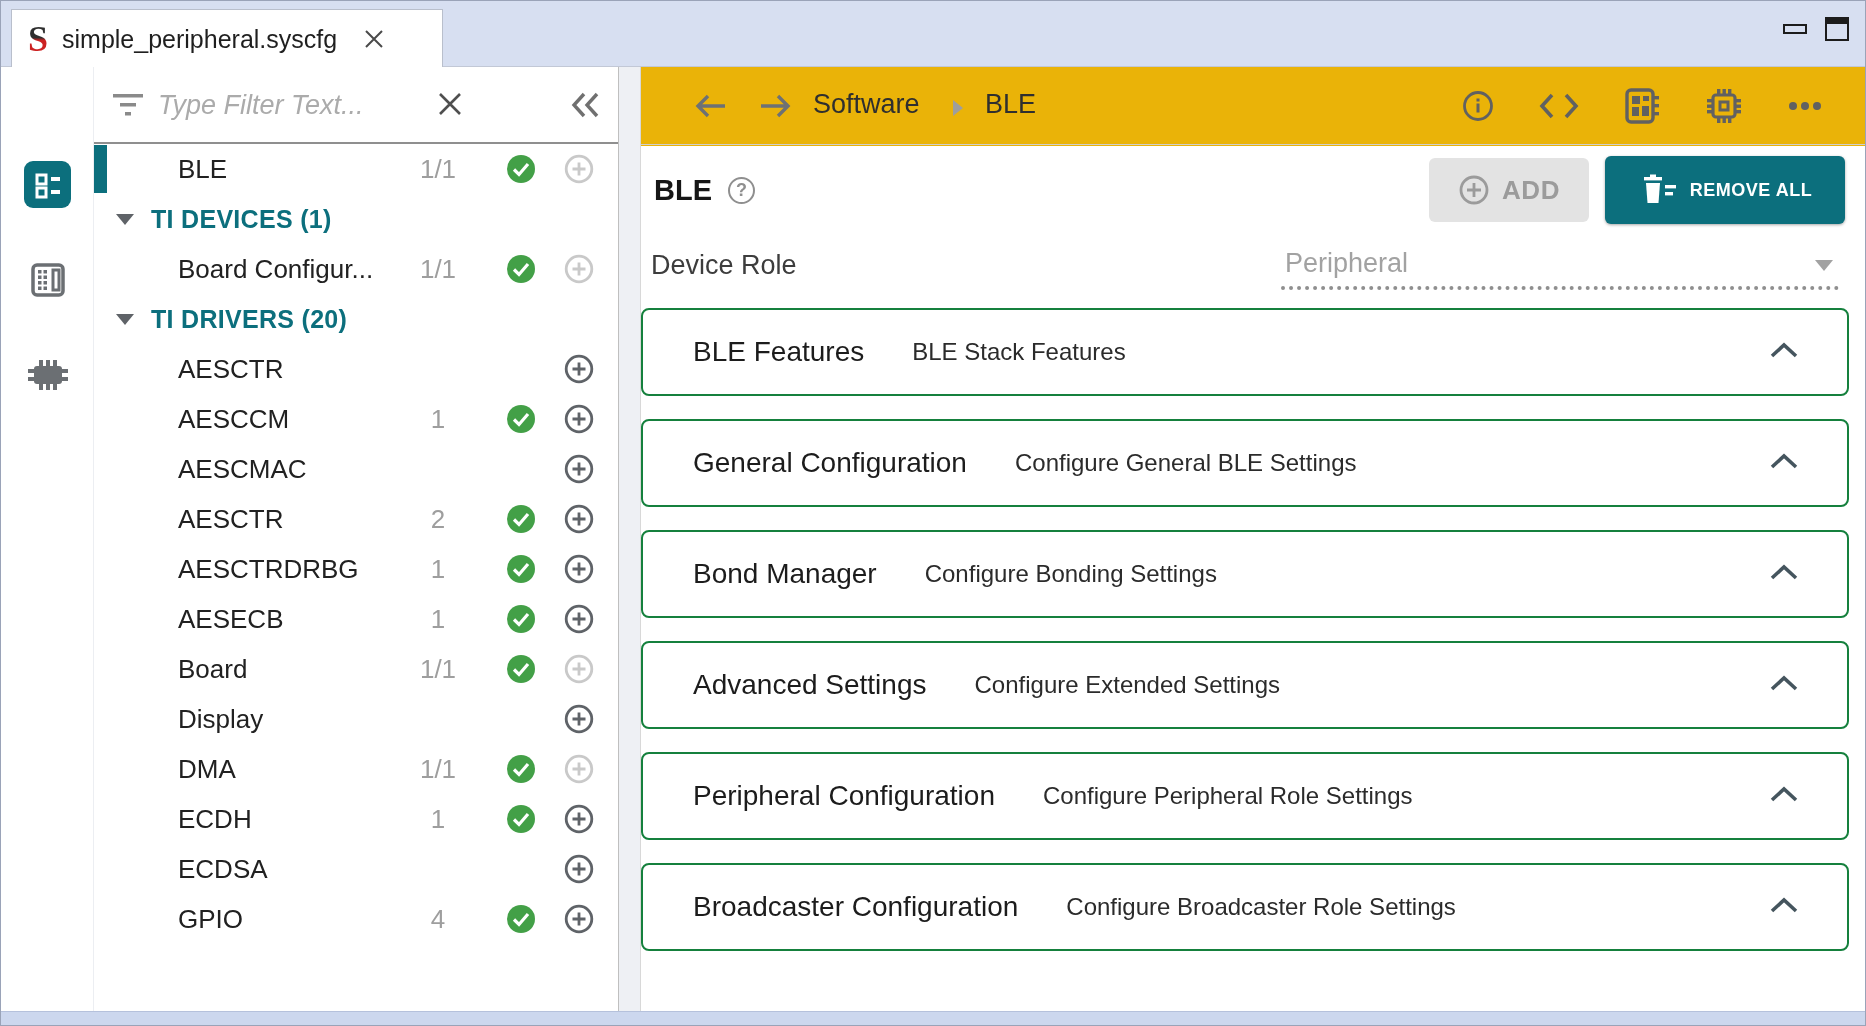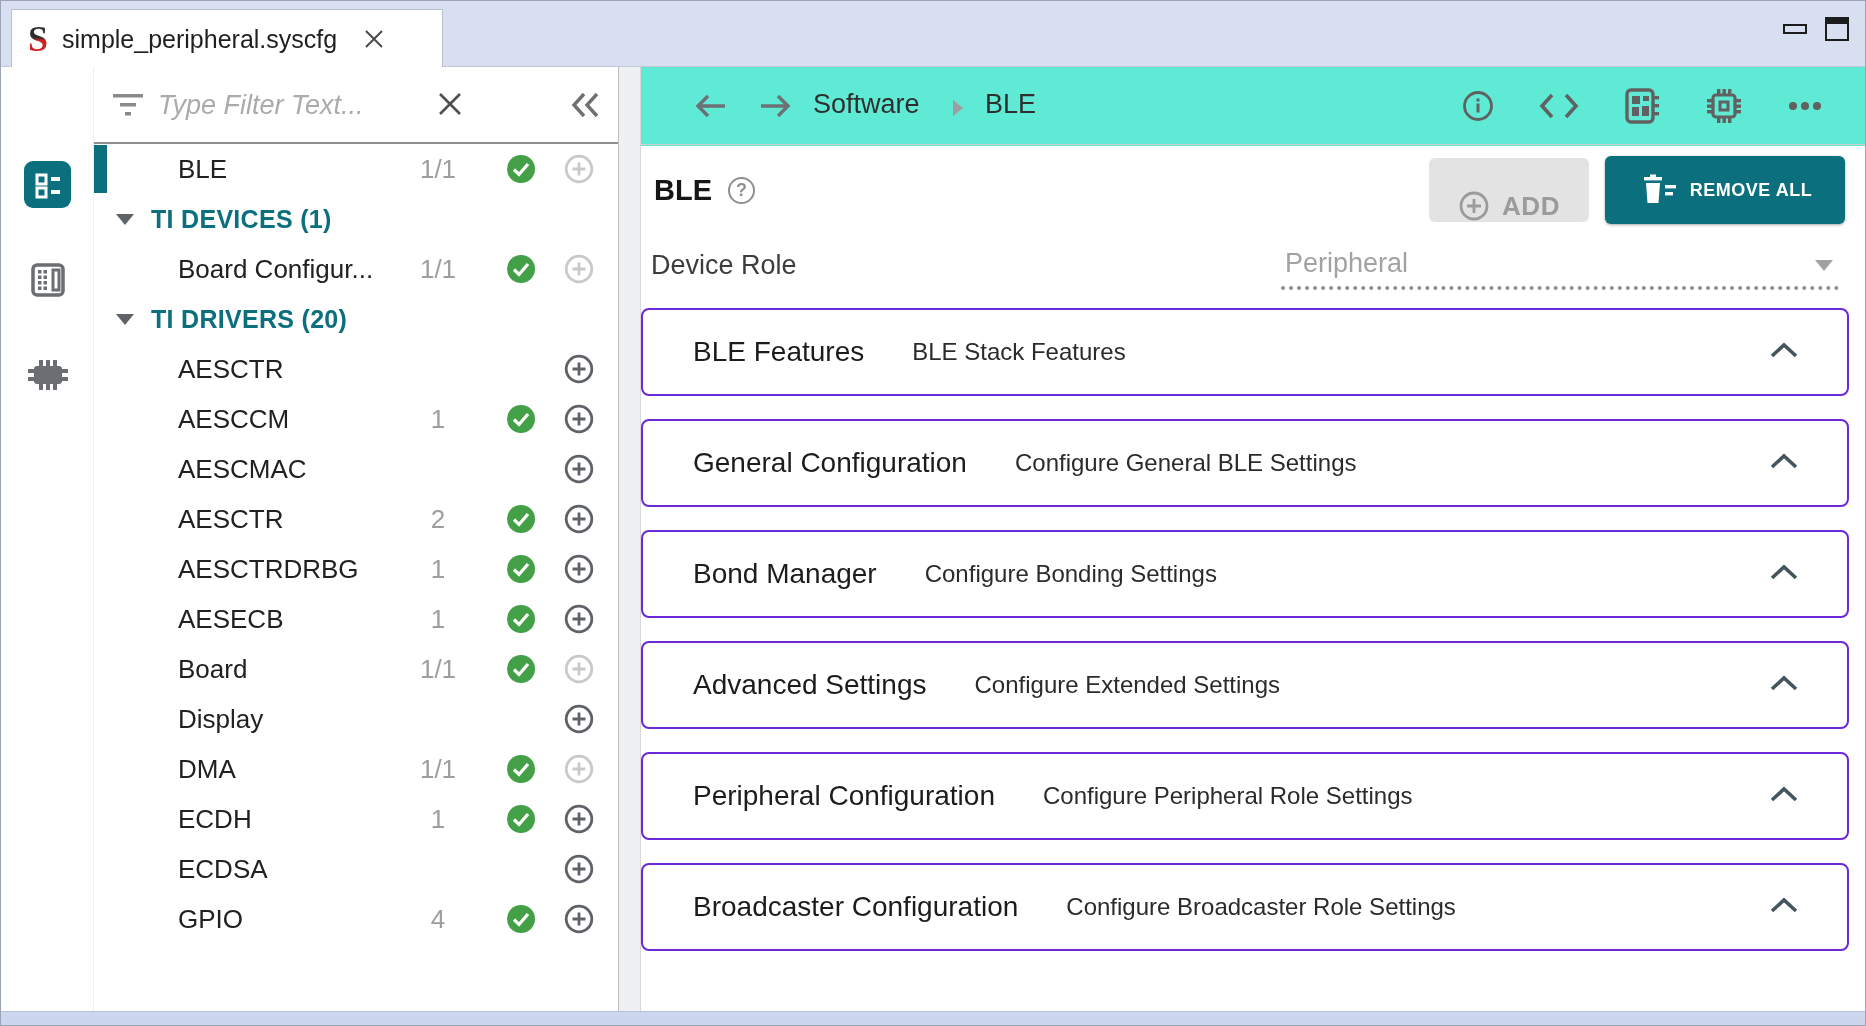--- a/index.html
+++ b/index.html
@@ -51,47 +51,47 @@
   .tree-item .plus.disabled{color:var(--disabledgrey);}
   .tree-item.selected::before{content:'';position:absolute;left:-0px;top:1px;bottom:1px;width:13px;background:var(--teal);}
   .tree-item.selected{margin-left:0;}
   .tree-item.selected::before{left:-0px;}
   .check circle{fill:var(--green);}
 
   
   .gutter{position:absolute;left:617px;top:0;width:23px;height:100%;background:#eef0f4;border-left:1px solid #bfbfbf;border-right:1px solid #d8d8d8;}
 
   
-  .main{position:absolute;left:640px;top:0;right:0;height:100%;background:#5eead4;}
+  .main{position:absolute;left:640px;top:0;right:0;height:100%;background:#eab308;}
   .toolbar{position:absolute;top:0;left:0;right:0;height:78px;border-bottom:1px solid #cfcfcf;}
   .nav-arrow{position:absolute;top:25px;cursor:pointer;}
   .nav-back{left:52px;}
   .nav-fwd{left:114px;}
   .crumb{position:absolute;top:22px;font-size:27px;color:#2f2f2f;cursor:pointer;white-space:nowrap;}
   .crumb-1{left:172px;}
   .crumb-sep{position:absolute;left:312px;top:33px;width:0;height:0;border-top:8px solid transparent;border-bottom:8px solid transparent;border-left:10px solid #9e9e9e;}
   .crumb-2{left:344px;}
   .toolbar-icons{position:absolute;right:42px;top:0;height:78px;display:flex;align-items:center;gap:44px;}
   .tool-icon{cursor:pointer;display:flex;align-items:center;justify-content:center;}
 
   .content{position:absolute;top:79px;left:0;right:0;bottom:0;background:#fff;}
   .page-title-row{position:absolute;left:13px;top:28px;display:flex;align-items:center;gap:16px;}
   .page-title{font-size:29px;font-weight:bold;color:#161616;}
   .help-icon{width:27px;height:27px;border:2px solid #8f8f8f;border-radius:50%;color:#8f8f8f;font-size:18px;display:flex;align-items:center;justify-content:center;cursor:pointer;font-weight:bold;}
-  .btn-add{position:absolute;left:788px;top:12px;width:160px;height:64px;background:#e3e3e3;border:none;border-radius:6px;display:flex;align-items:flex-end;justify-content:center;gap:12px;color:#9b9b9b;font-size:26px;font-weight:bold;letter-spacing:.5px;font-family:"Liberation Sans",sans-serif;cursor:default;}
+  .btn-add{position:absolute;left:788px;top:12px;width:160px;height:64px;background:#e3e3e3;border:none;border-radius:6px;display:flex;align-items:center;justify-content:center;gap:12px;color:#9b9b9b;font-size:26px;font-weight:bold;letter-spacing:.5px;font-family:"Liberation Sans",sans-serif;cursor:default;}
   .btn-remove{position:absolute;left:964px;top:10px;width:240px;height:68px;background:var(--teal);border:none;border-radius:6px;display:flex;align-items:center;justify-content:center;gap:12px;color:#fff;font-size:18px;font-weight:bold;letter-spacing:.5px;font-family:"Liberation Sans",sans-serif;cursor:pointer;box-shadow:0 1px 3px rgba(0,0,0,.35);}
 
   .device-role-row{position:absolute;left:0;right:0;top:100px;height:46px;}
   .device-role-label{position:absolute;left:10px;top:4px;font-size:27px;color:#3d3d3d;}
   .device-role-select{position:absolute;left:640px;top:0;width:558px;height:44px;border-bottom:4px dotted #8f8f8f;cursor:default;}
   .device-role-value{position:absolute;left:4px;top:2px;font-size:27px;color:#a2a2a2;}
   .select-caret{position:absolute;right:6px;top:14px;width:0;height:0;border-left:9px solid transparent;border-right:9px solid transparent;border-top:11px solid #a2a2a2;}
 
   .cards{position:absolute;left:0;top:162px;width:1208px;}
-  .card{position:relative;height:88px;border:2px solid #6d28d9;border-radius:8px;background:#fff;margin-bottom:23px;display:flex;align-items:center;padding:0 50px;cursor:pointer;}
+  .card{position:relative;height:88px;border:2px solid #15803d;border-radius:8px;background:#fff;margin-bottom:23px;display:flex;align-items:center;padding:0 50px;cursor:pointer;}
   .card-title{font-size:28px;color:#1c1c1c;font-weight:500;white-space:nowrap;}
   .card-sub{font-size:24px;color:#2b2b2b;margin-left:48px;white-space:nowrap;}
   .card-chevron{position:absolute;right:48px;top:50%;transform:translateY(-50%);}
 
   .bottom-strip{position:absolute;left:0;bottom:0;width:100%;height:14px;background:#ccd7ee;border-top:1px solid #b5c1dc;}
 </style>
 </head>
 <body>
 
 <div class="window">

